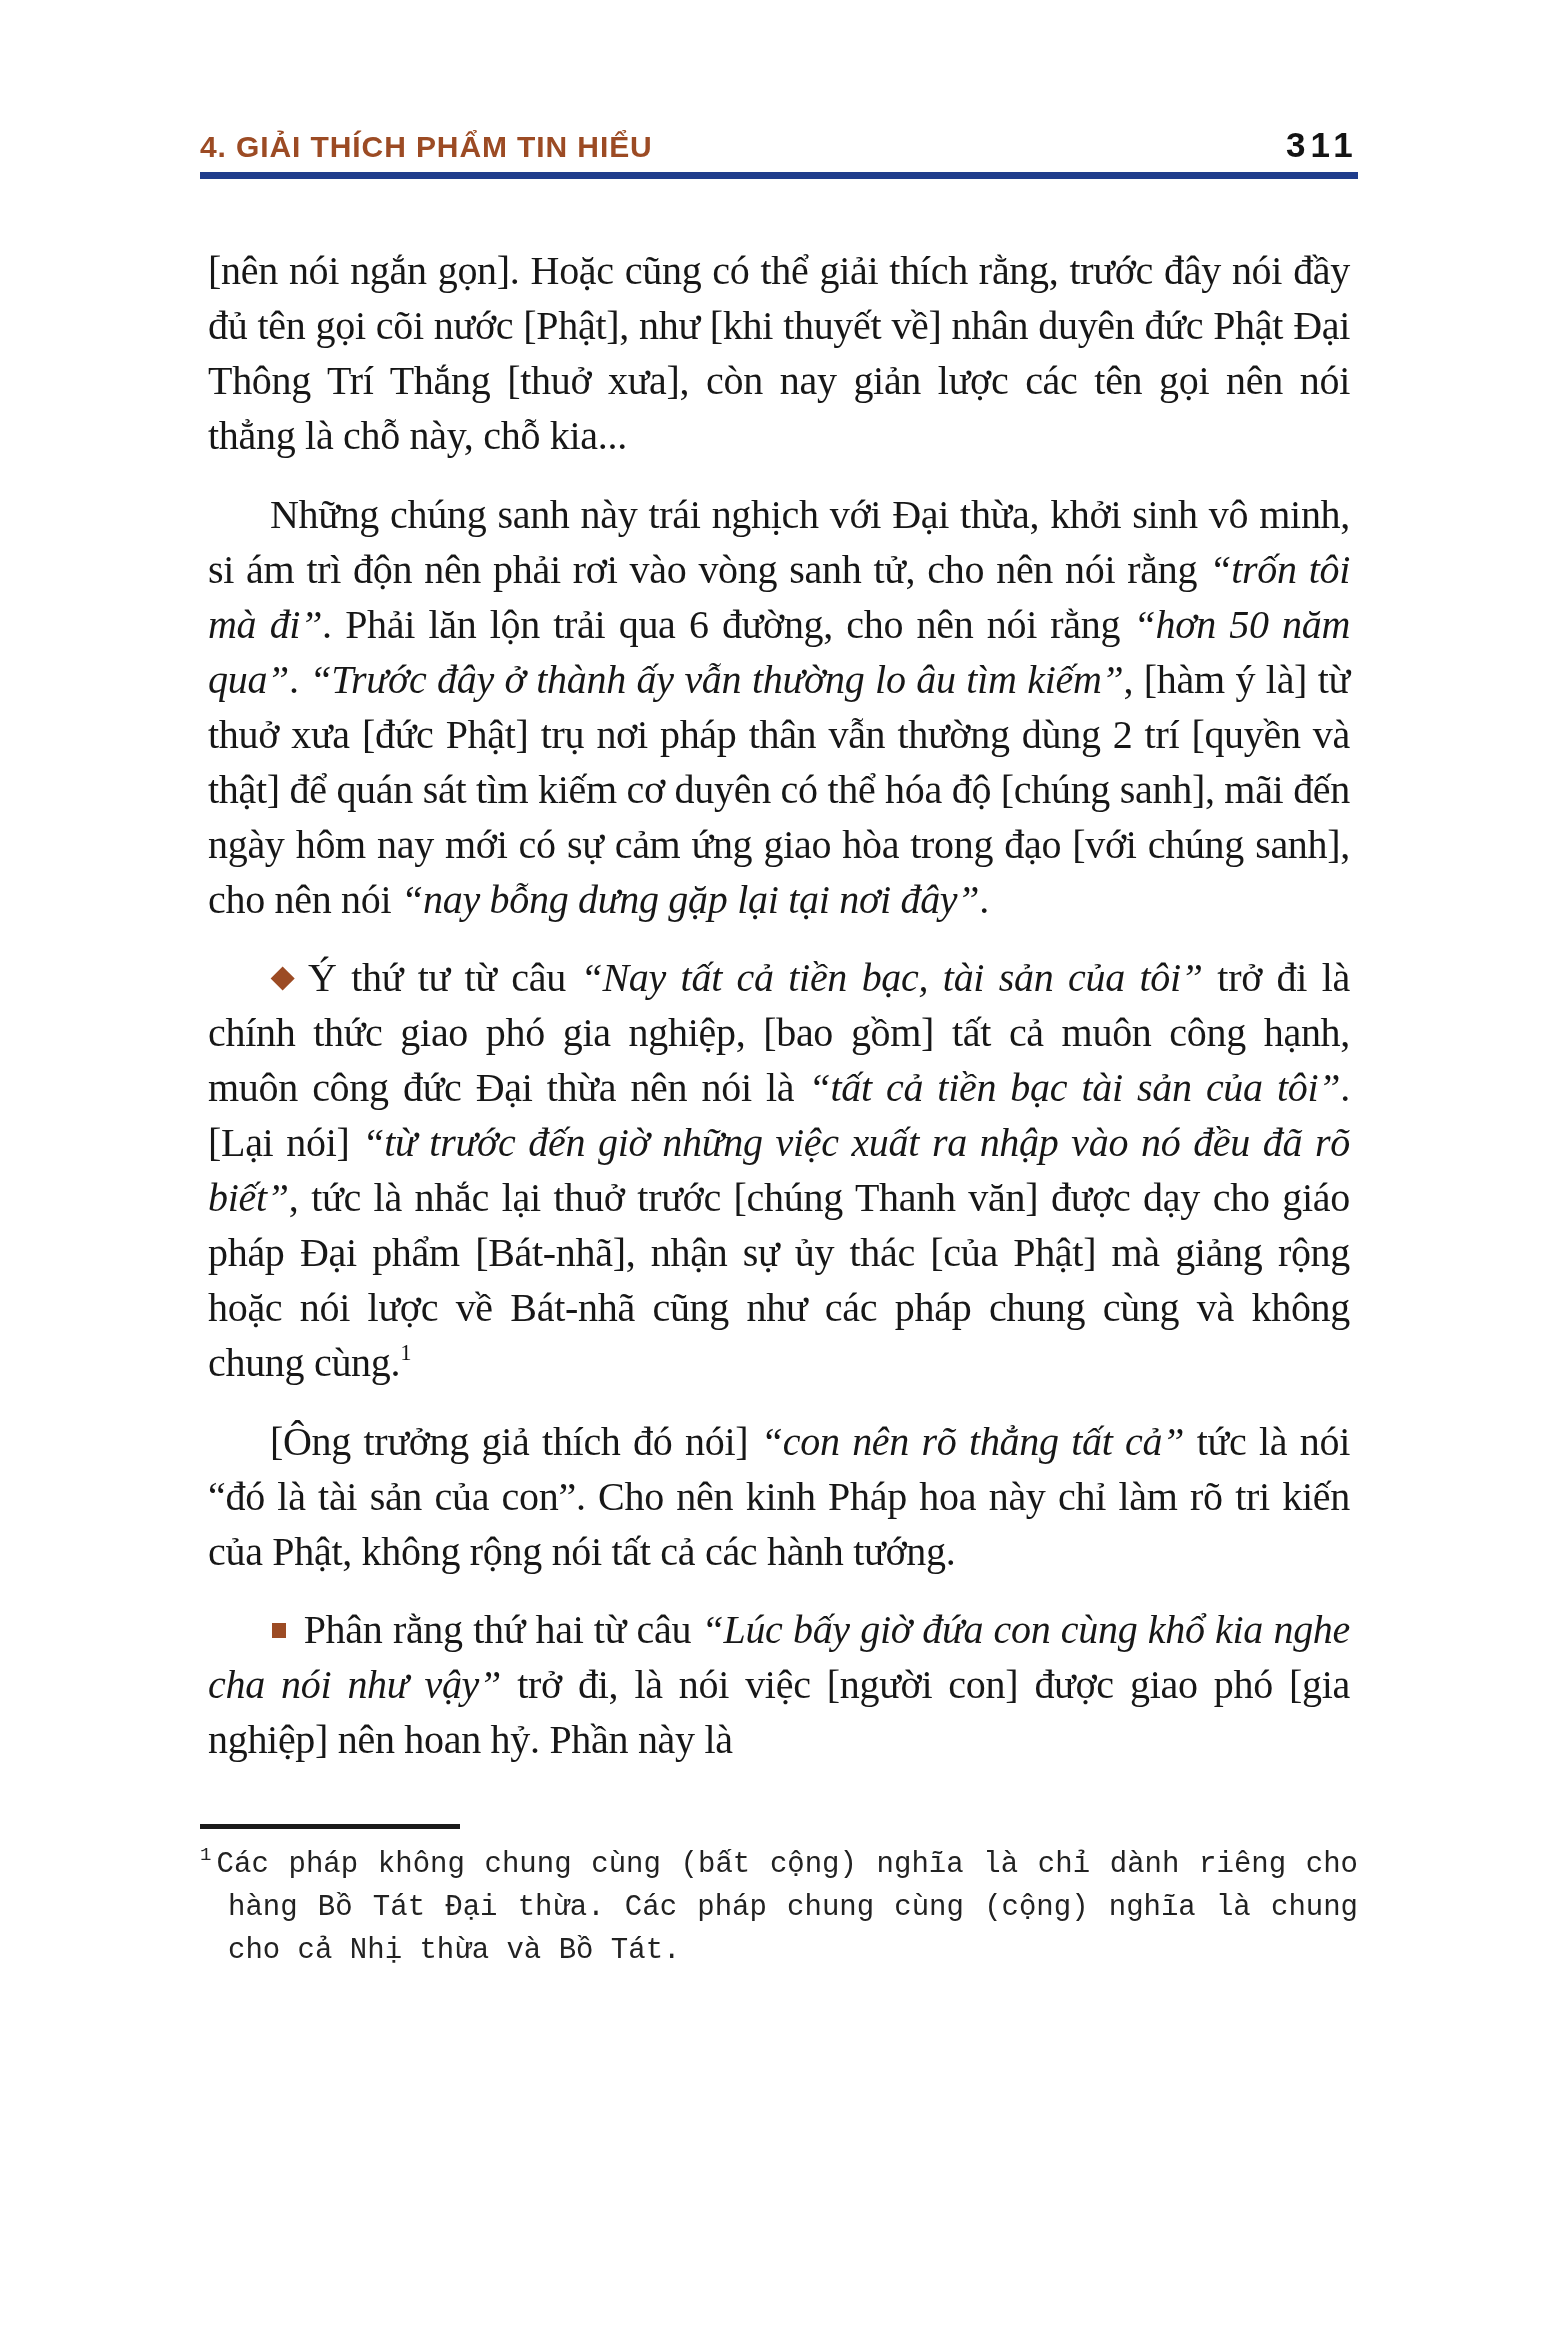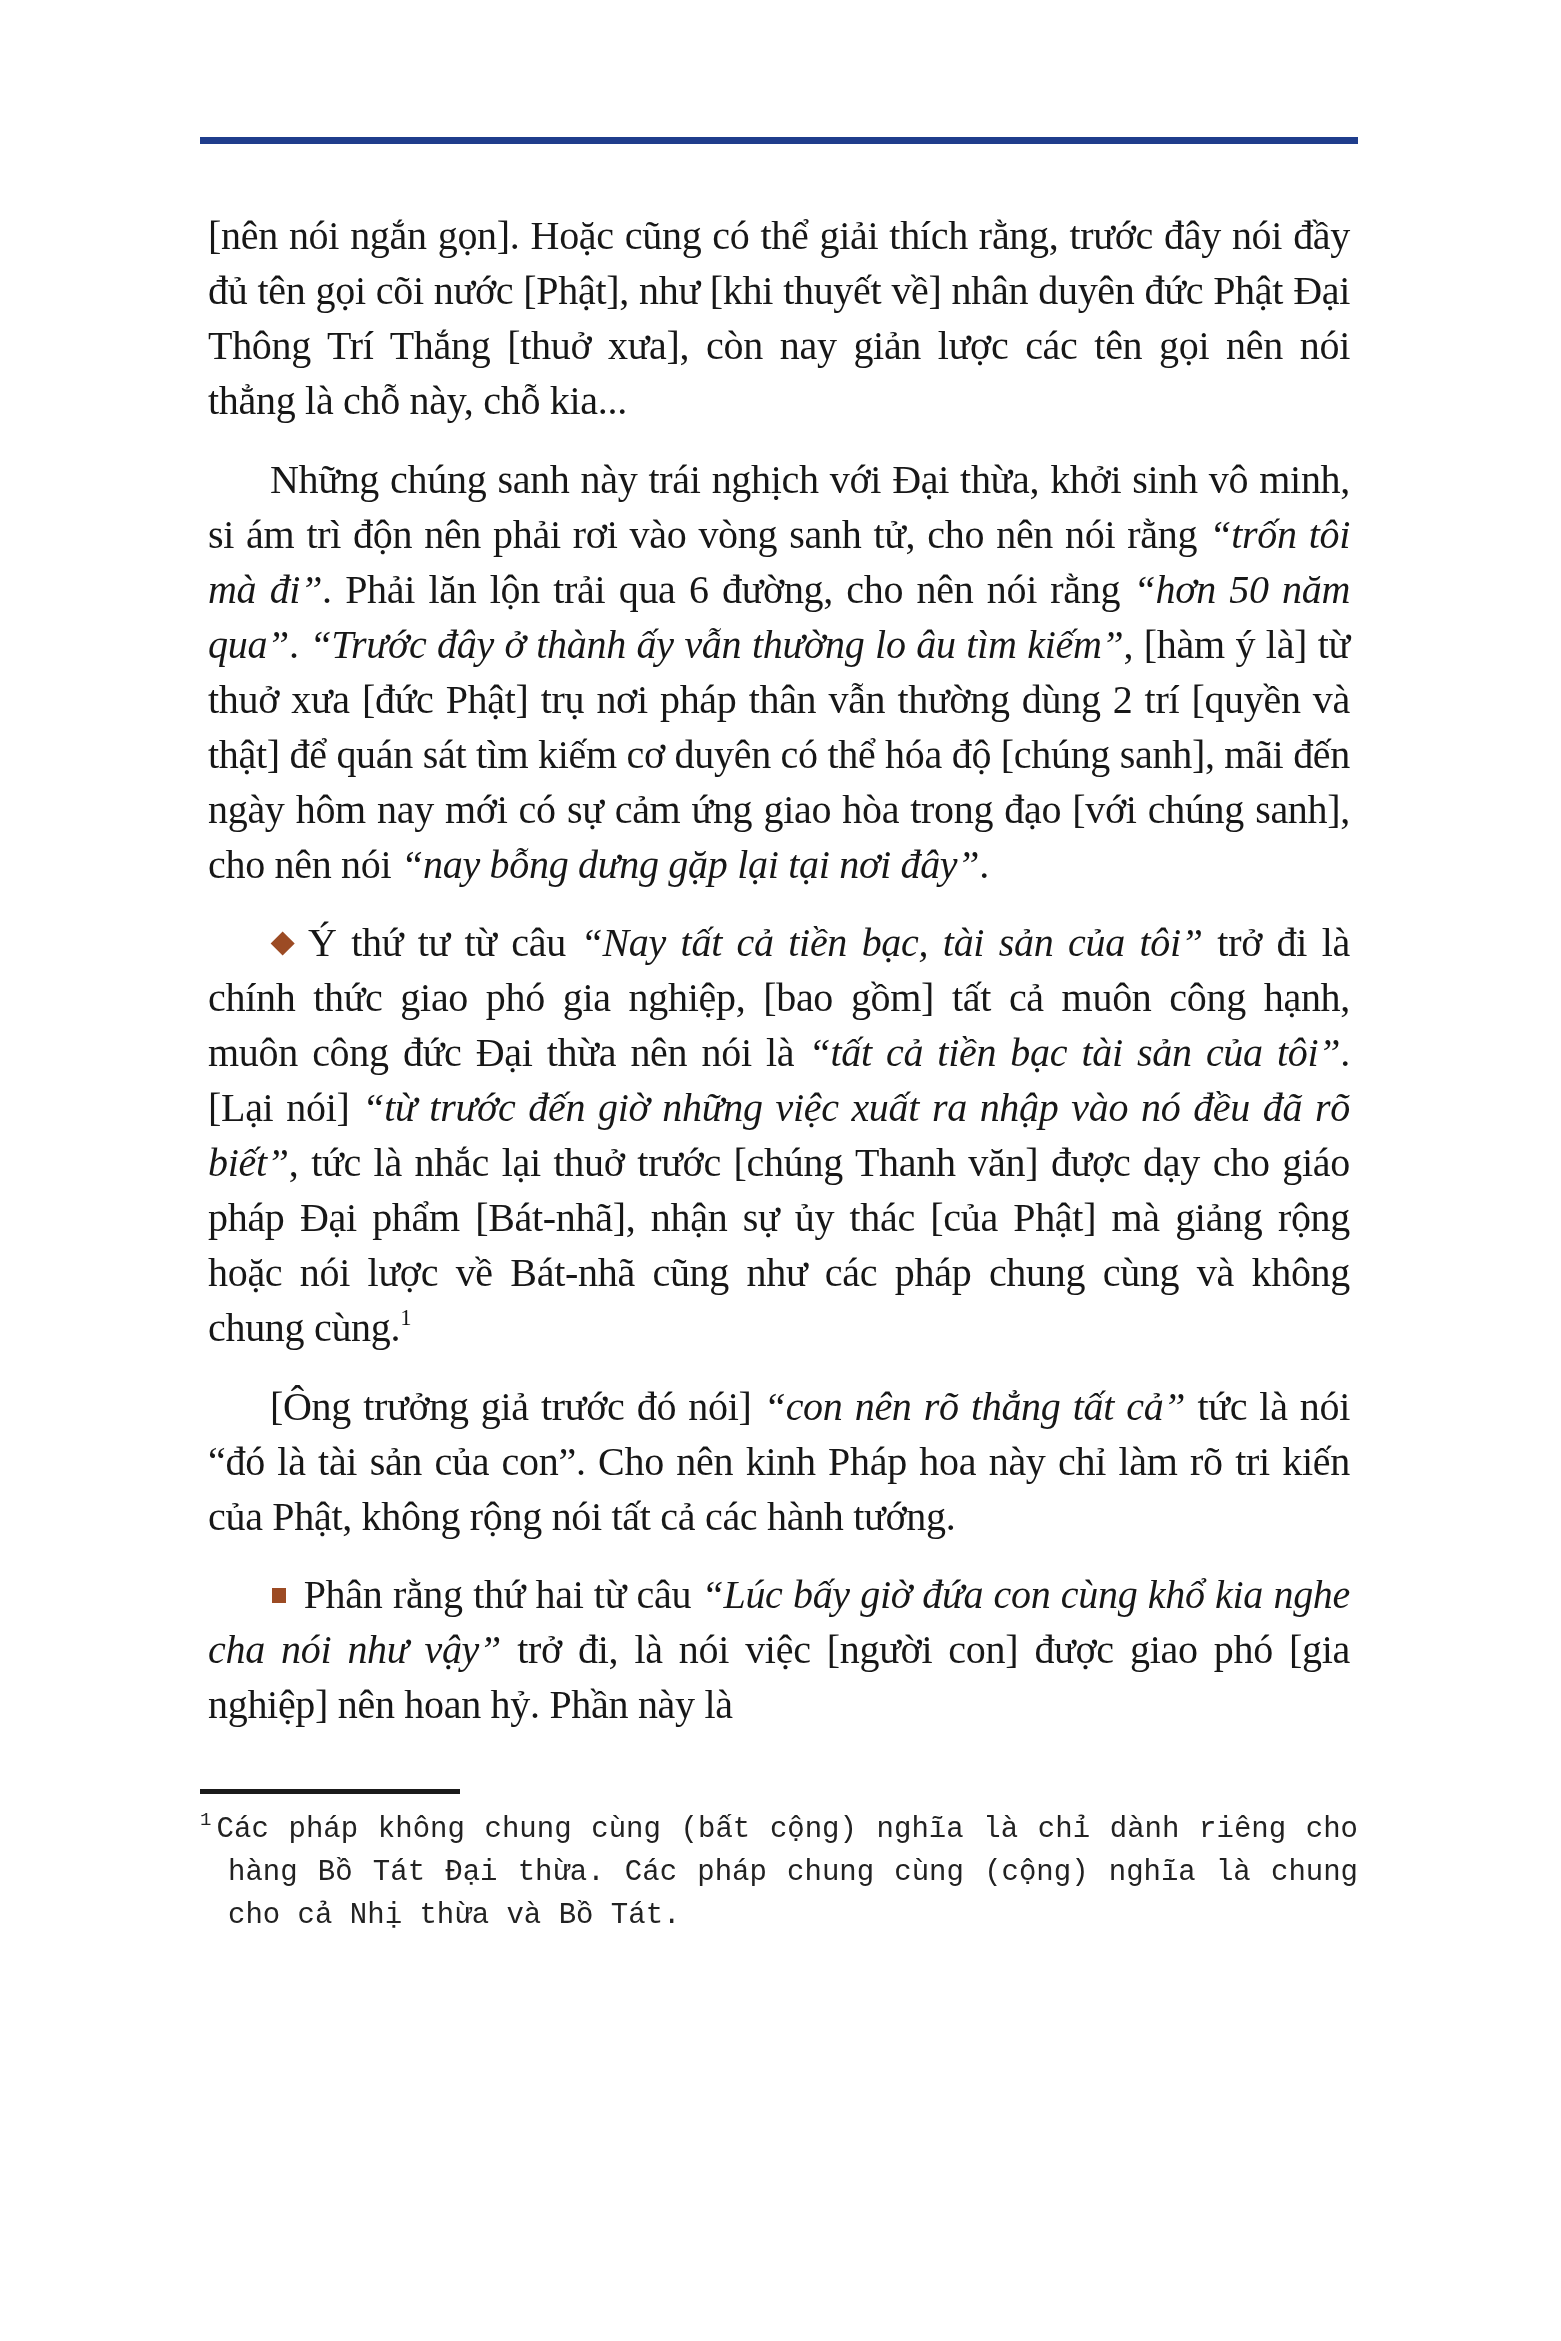--- a/index.html
+++ b/index.html
@@ -102,31 +102,35 @@
     vertical-align: 12px;
     margin-right: 5.2px;
   }
 </style>
 </head>
 <body>
 
 <div class="page">
   <div class="content">
 
+    <div class="header-row">
+      <div class="running-head">4. GIẢI THÍCH PHẨM TIN HIỂU</div>
+      <div class="page-number">311</div>
+    </div>
     <div class="header-rule"></div>
 
     <div class="body-text">
 
       <p><span>[nên nói ngắn gọn]. Hoặc cũng có thể giải thích rằng, trước đây nói đầy đủ tên gọi cõi nước [Phật], như [khi thuyết về] nhân duyên đức Phật Đại Thông Trí Thắng [thuở xưa], còn nay giản lược các tên gọi nên nói thẳng là chỗ này, chỗ kia...</span></p>
 
       <p class="indent"><span>Những chúng sanh này trái nghịch với Đại thừa, khởi sinh vô minh, si ám trì độn nên phải rơi vào vòng sanh tử, cho nên nói rằng </span><span class="it">“trốn tôi mà đi”</span><span>. Phải lăn lộn trải qua 6 đường, cho nên nói rằng </span><span class="it">“hơn 50 năm qua”</span><span>. </span><span class="it">“Trước đây ở thành ấy vẫn thường lo âu tìm kiếm”</span><span>, [hàm ý là] từ thuở xưa [đức Phật] trụ nơi pháp thân vẫn thường dùng 2 trí [quyền và thật] để quán sát tìm kiếm cơ duyên có thể hóa độ [chúng sanh], mãi đến ngày hôm nay mới có sự cảm ứng giao hòa trong đạo [với chúng sanh], cho nên nói </span><span class="it">“nay bỗng dưng gặp lại tại nơi đây”</span><span>.</span></p>
 
       <p class="indent"><span class="bullet diamond"></span><span>Ý thứ tư từ câu </span><span class="it">“Nay tất cả tiền bạc, tài sản của tôi”</span><span> trở đi là chính thức giao phó gia nghiệp, [bao gồm] tất cả muôn công hạnh, muôn công đức Đại thừa nên nói là </span><span class="it">“tất cả tiền bạc tài sản của tôi”</span><span>. [Lại nói] </span><span class="it">“từ trước đến giờ những việc xuất ra nhập vào nó đều đã rõ biết”</span><span>, tức là nhắc lại thuở trước [chúng Thanh văn] được dạy cho giáo pháp Đại phẩm [Bát-nhã], nhận sự ủy thác [của Phật] mà giảng rộng hoặc nói lược về Bát-nhã cũng như các pháp chung cùng và không chung cùng.</span><sup class="fn-ref">1</sup></p>
 
-      <p class="indent"><span>[Ông trưởng giả trước đó nói] </span><span class="it">“con nên rõ thẳng tất cả”</span><span> tức là nói “đó là tài sản của con”. Cho nên kinh Pháp hoa này chỉ làm rõ tri kiến của Phật, không rộng nói tất cả các hành tướng.</span></p>
+      <p class="indent"><span>[Ông trưởng giả thích đó nói] </span><span class="it">“con nên rõ thẳng tất cả”</span><span> tức là nói “đó là tài sản của con”. Cho nên kinh Pháp hoa này chỉ làm rõ tri kiến của Phật, không rộng nói tất cả các hành tướng.</span></p>
 
       <p class="indent"><span class="bullet square"></span><span>Phân rằng thứ hai từ câu </span><span class="it">“Lúc bấy giờ đứa con cùng khổ kia nghe cha nói như vậy”</span><span> trở đi, là nói việc [người con] được giao phó [gia nghiệp] nên hoan hỷ. Phần này là</span></p>
 
     </div>
 
     <div class="footnote-sep"></div>
 
     <div class="footnote"><sup class="fn-marker">1</sup><span>Các pháp không chung cùng (bất cộng) nghĩa là chỉ dành riêng cho hàng Bồ Tát Đại thừa. Các pháp chung cùng (cộng) nghĩa là chung cho cả Nhị thừa và Bồ Tát.</span></div>
 
   </div>

